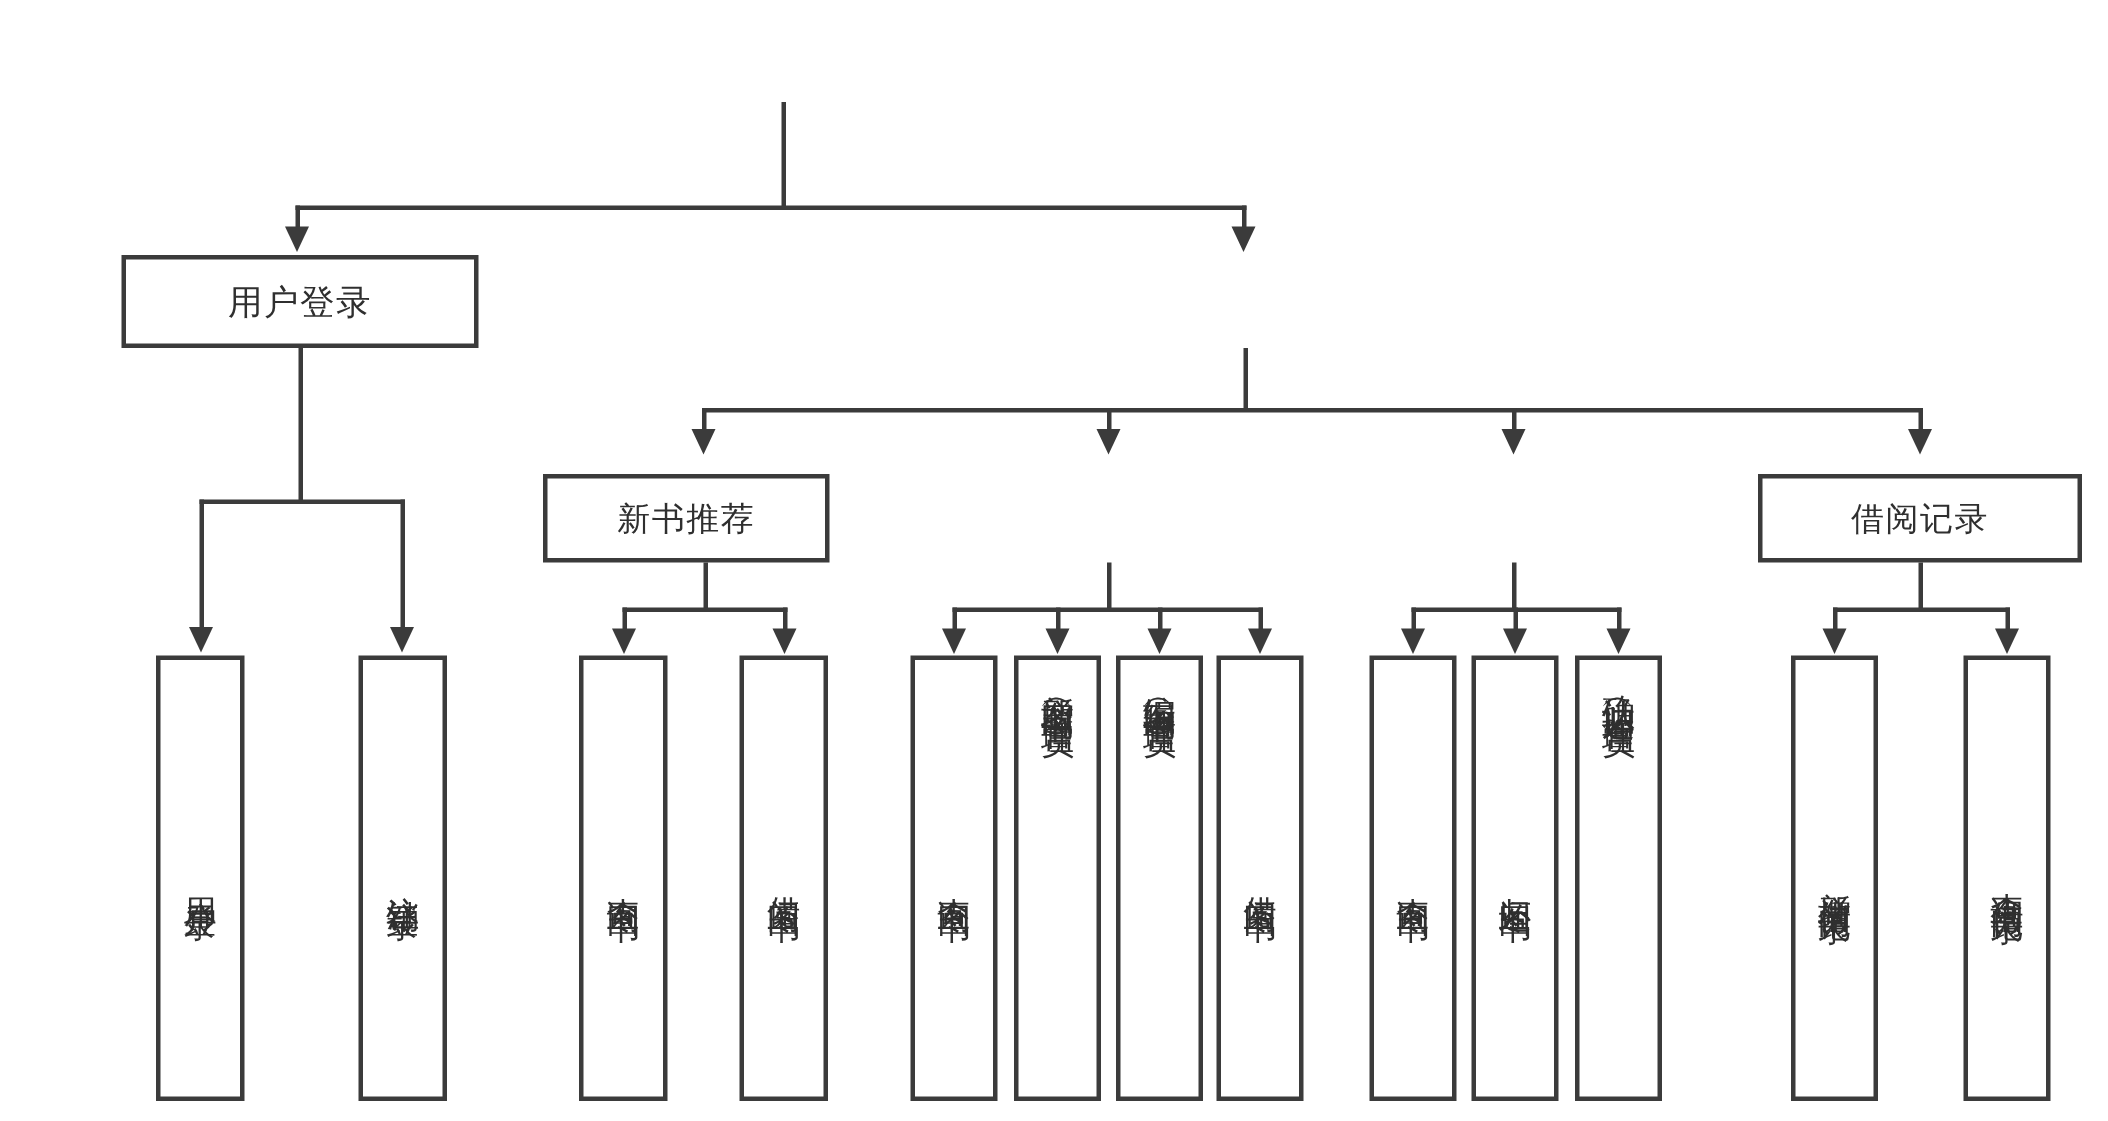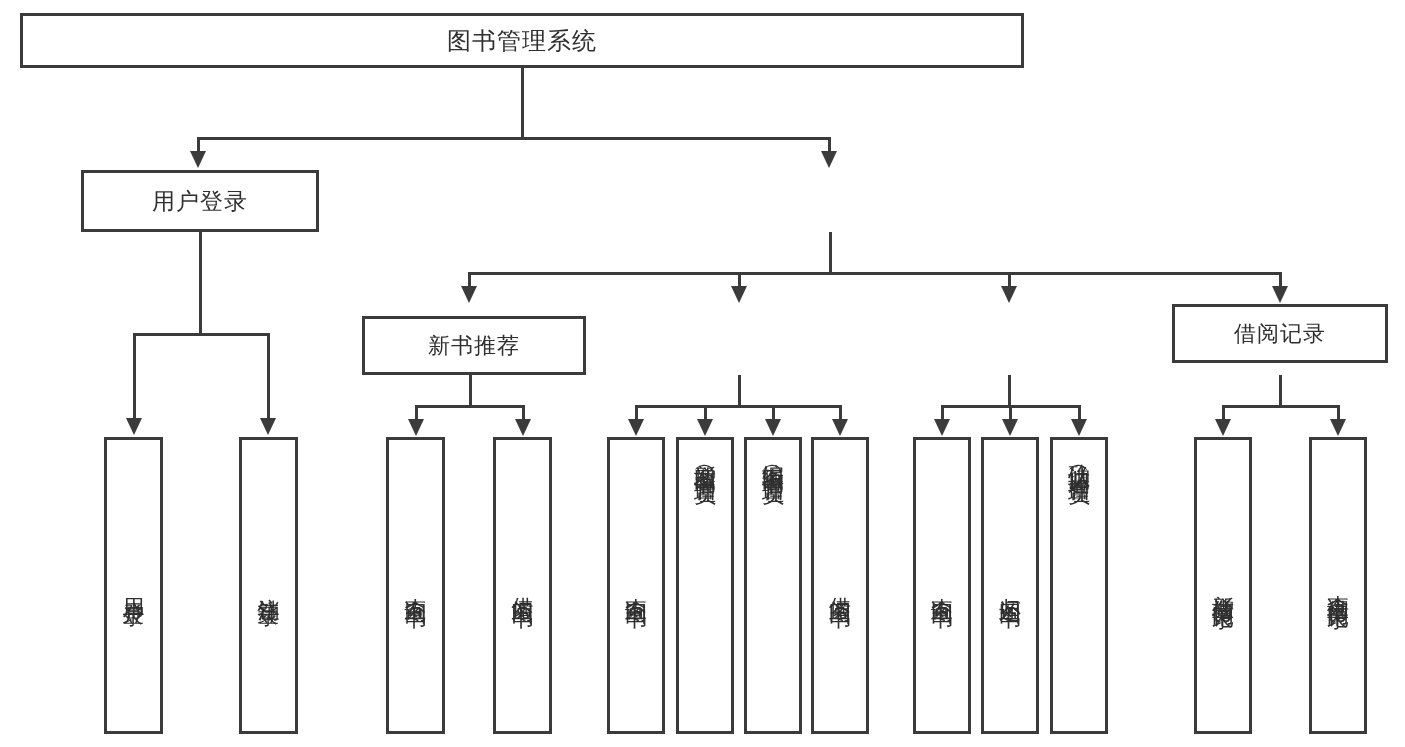--- a/index.html
+++ b/index.html
@@ -84,23 +84,20 @@
     letter-spacing: 0.5px;
     white-space: nowrap;
     font-family: "Liberation Sans", "DejaVu Sans", sans-serif;
   }
 </style>
 </head>
 <body>
 
 <div id="canvas">
 
-  <div class="node root" style="left:20px; top:13px; width:1004px; height:55px;">
-    <span class="label">图书管理系统</span>
-  </div>
 
   <div class="vline" style="left:521px; top:68px; width:3px; height:71px;"></div>
 
   <div class="hline" style="left:197px; top:137px; width:634px; height:3px;"></div>
 
   <div class="vline" style="left:197px; top:137px; width:3px; height:16px;"></div>
   <div class="arrow" style="left:190px; top:151px;"></div>
   <div class="vline" style="left:828px; top:137px; width:3px; height:16px;"></div>
   <div class="arrow" style="left:821px; top:151px;"></div>
 
@@ -120,24 +117,24 @@
   <div class="hline" style="left:468px; top:272px; width:814px; height:3px;"></div>
   <div class="vline" style="left:468px; top:272px; width:3px; height:16px;"></div>
   <div class="arrow" style="left:461px; top:286px;"></div>
   <div class="vline" style="left:738px; top:272px; width:3px; height:16px;"></div>
   <div class="arrow" style="left:731px; top:286px;"></div>
   <div class="vline" style="left:1008px; top:272px; width:3px; height:16px;"></div>
   <div class="arrow" style="left:1001px; top:286px;"></div>
   <div class="vline" style="left:1279px; top:272px; width:3px; height:16px;"></div>
   <div class="arrow" style="left:1272px; top:286px;"></div>
 
-  <div class="node level3" style="left:362px; top:316px; width:224px; height:59px;">
+  <div class="node level3" style="left:362px; top:316px; width:191px; height:59px;">
     <span class="label">新书推荐</span>
   </div>
-  <div class="node level3" style="left:1172px; top:304px; width:216px; height:59px;">
+  <div class="node level3" style="left:1172px; top:316px; width:216px; height:59px;">
     <span class="label">借阅记录</span>
   </div>
 
   <div class="vline" style="left:469px; top:375px; width:3px; height:32px;"></div>
   <div class="hline" style="left:415px; top:405px; width:110px; height:3px;"></div>
   <div class="vline" style="left:415px; top:405px; width:3px; height:15px;"></div>
   <div class="arrow" style="left:408px; top:419px;"></div>
   <div class="vline" style="left:522px; top:405px; width:3px; height:15px;"></div>
   <div class="arrow" style="left:515px; top:419px;"></div>
 

